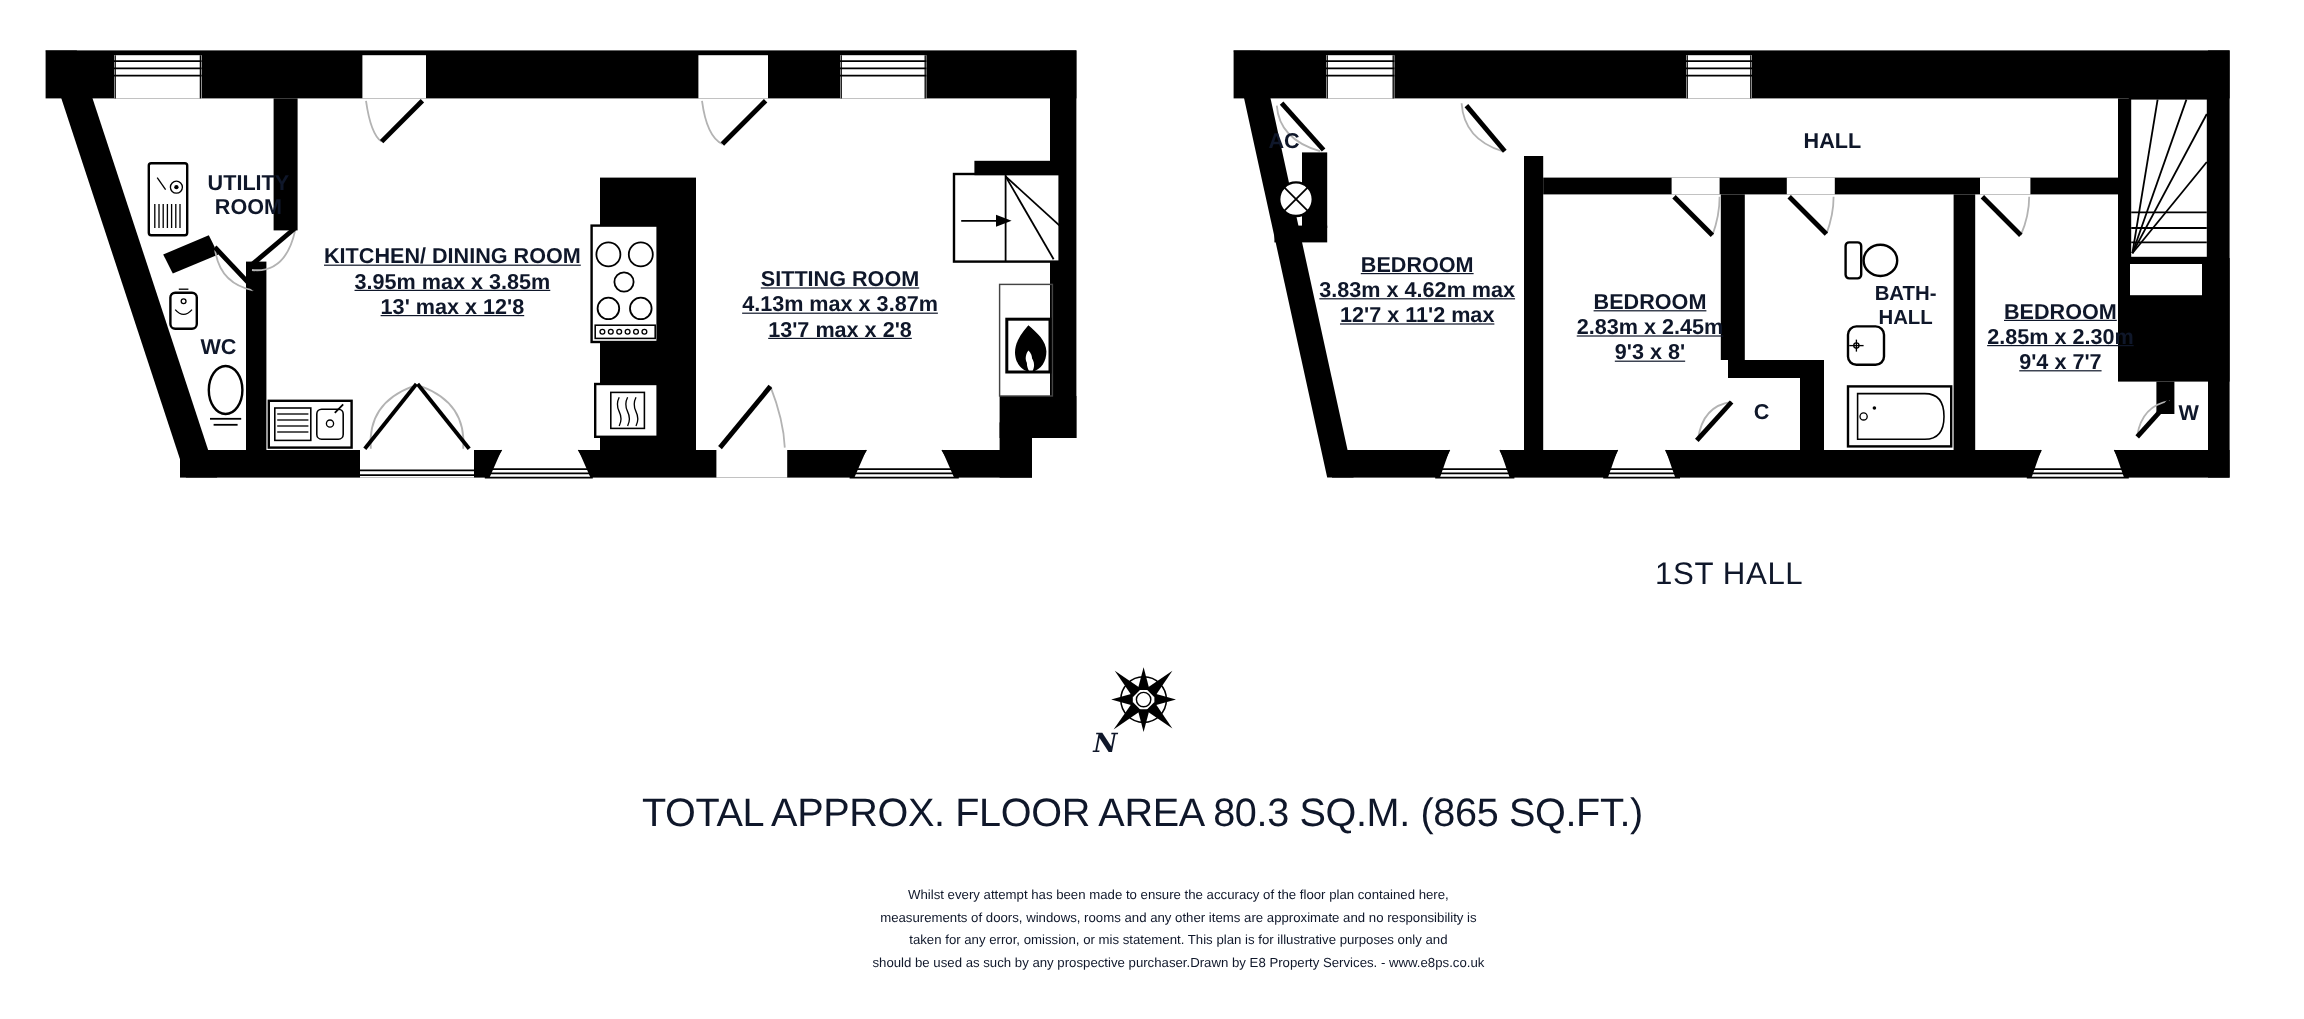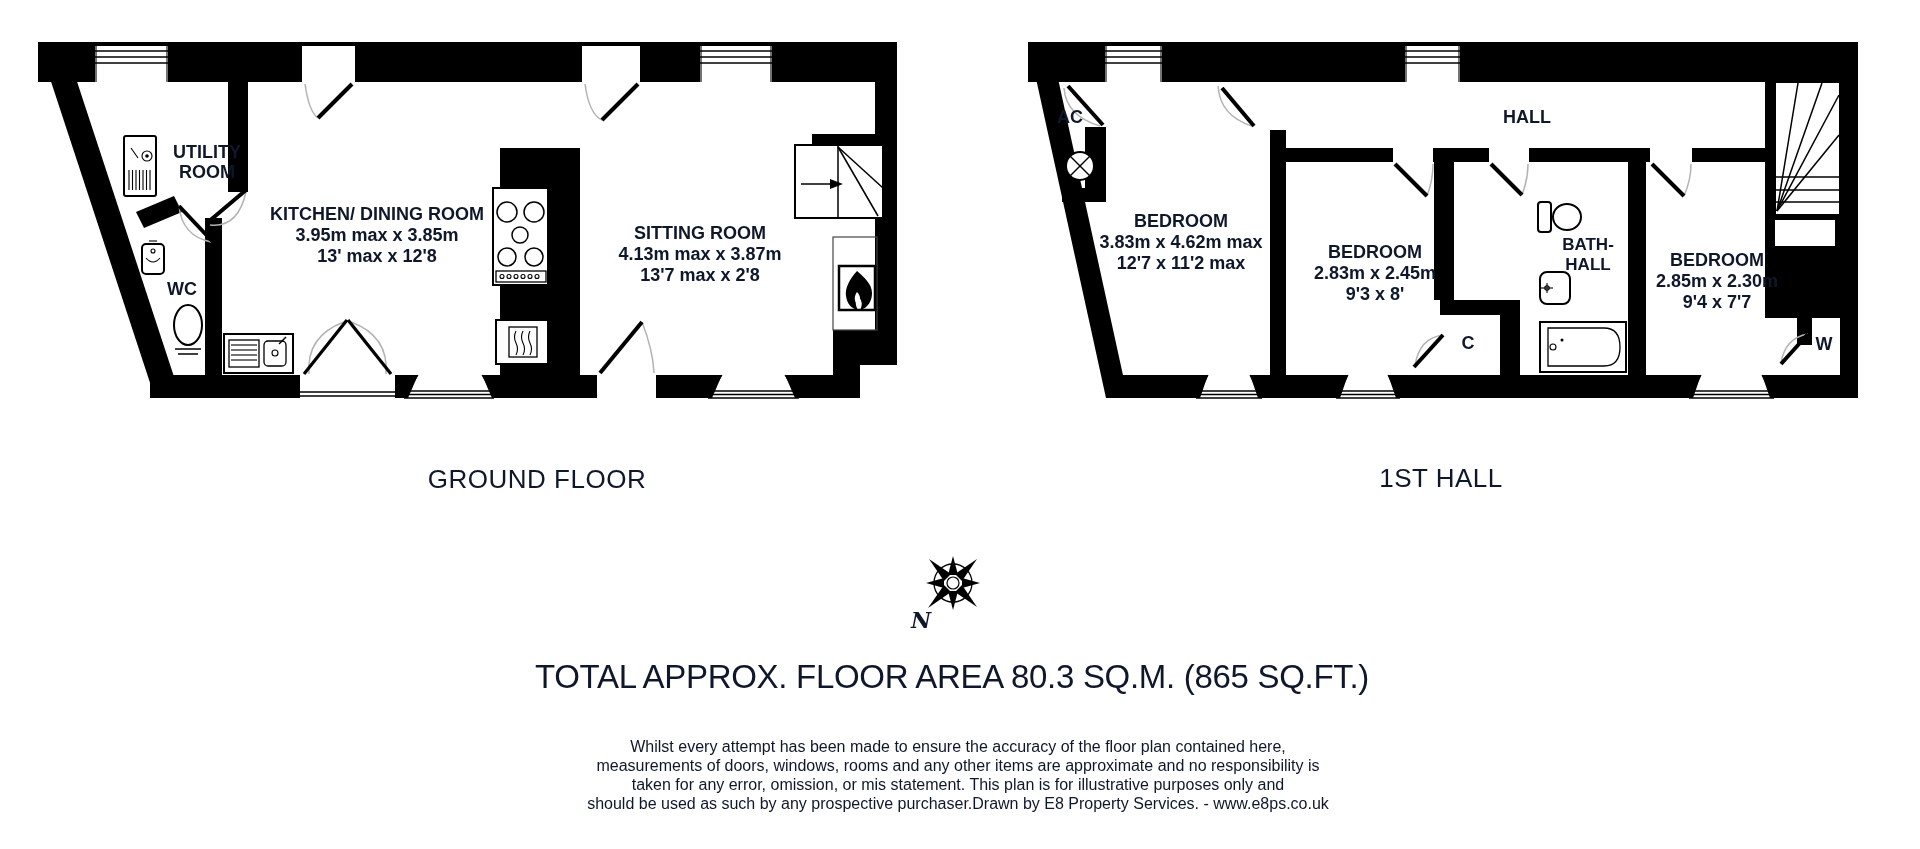--- a/index.html
+++ b/index.html
@@ -11,26 +11,26 @@
   .ol{fill:#fff;stroke:#000;stroke-width:2;}
   .olthin{fill:#fff;stroke:#000;stroke-width:1.3;}
   .hairline{fill:none;stroke:#444;stroke-width:1.2;}
   .ln{stroke:#000;stroke-width:1.5;fill:none;}
   .ln1{stroke:#000;stroke-width:1.1;fill:none;}
   .leaf{stroke:#000;stroke-width:4;fill:none;}
   .leaf3{stroke:#000;stroke-width:3.2;fill:none;}
   .arc{fill:none;stroke:#b3b3b3;stroke-width:1.5;}
   
   .lbl{position:absolute;transform:translate(-50%,-50%);color:#0f172a;text-align:center;white-space:pre-line;}
-  .room-label{font-weight:bold;font-size:18px;line-height:21px;white-space:nowrap;}
+  .room-label{font-weight:bold;font-size:18px;line-height:21px;white-space:nowrap;text-decoration:underline;}
   .room-label span{display:block;}
   .small-room{font-weight:bold;font-size:18px;line-height:20px;}
   .floor-label{font-size:26px;letter-spacing:.5px;}
   .total-label{font-size:33px;letter-spacing:-.3px;white-space:nowrap;text-align:right;}
-  .disclaimer{font-size:16px;line-height:19px;white-space:nowrap;}
+  .disclaimer{font-size:11px;line-height:19px;white-space:nowrap;margin-left:24px;}
   .disclaimer span{display:block;}
   .north-label{font-family:"DejaVu Serif",serif;font-style:italic;font-weight:bold;font-size:22px;}
 </style>
 </head>
 <body>
 
 <div id="stage">
 
 <svg id="plan-svg" width="1920" height="849" viewBox="0 0 1920 849">
 
@@ -382,21 +382,20 @@
 
   <div class="lbl room-label" style="left:1717px;top:281px">
     <span>BEDROOM</span>
     <span>2.85m x 2.30m</span>
     <span>9'4 x 7'7</span>
   </div>
 
   <div class="lbl small-room" style="left:1468px;top:343px">C</div>
   <div class="lbl small-room" style="left:1824px;top:344px">W</div>
 
-  <div class="lbl floor-label" style="left:537px;top:479px">GROUND FLOOR</div>
   <div class="lbl floor-label" style="left:1441px;top:478px">1ST HALL</div>
 
   <div class="lbl north-label" style="left:921px;top:620px">N</div>
 
   <div class="lbl total-label" style="left:952px;top:677px">TOTAL APPROX. FLOOR AREA 80.3 SQ.M. (865 SQ.FT.)</div>
 
   <div class="lbl disclaimer" style="left:958px;top:775px">
     <span>Whilst every attempt has been made to ensure the accuracy of the floor plan contained here,</span>
     <span>measurements of doors, windows, rooms and any other items are approximate and no responsibility is</span>
     <span>taken for any error, omission, or mis statement. This plan is for illustrative purposes only and</span>

